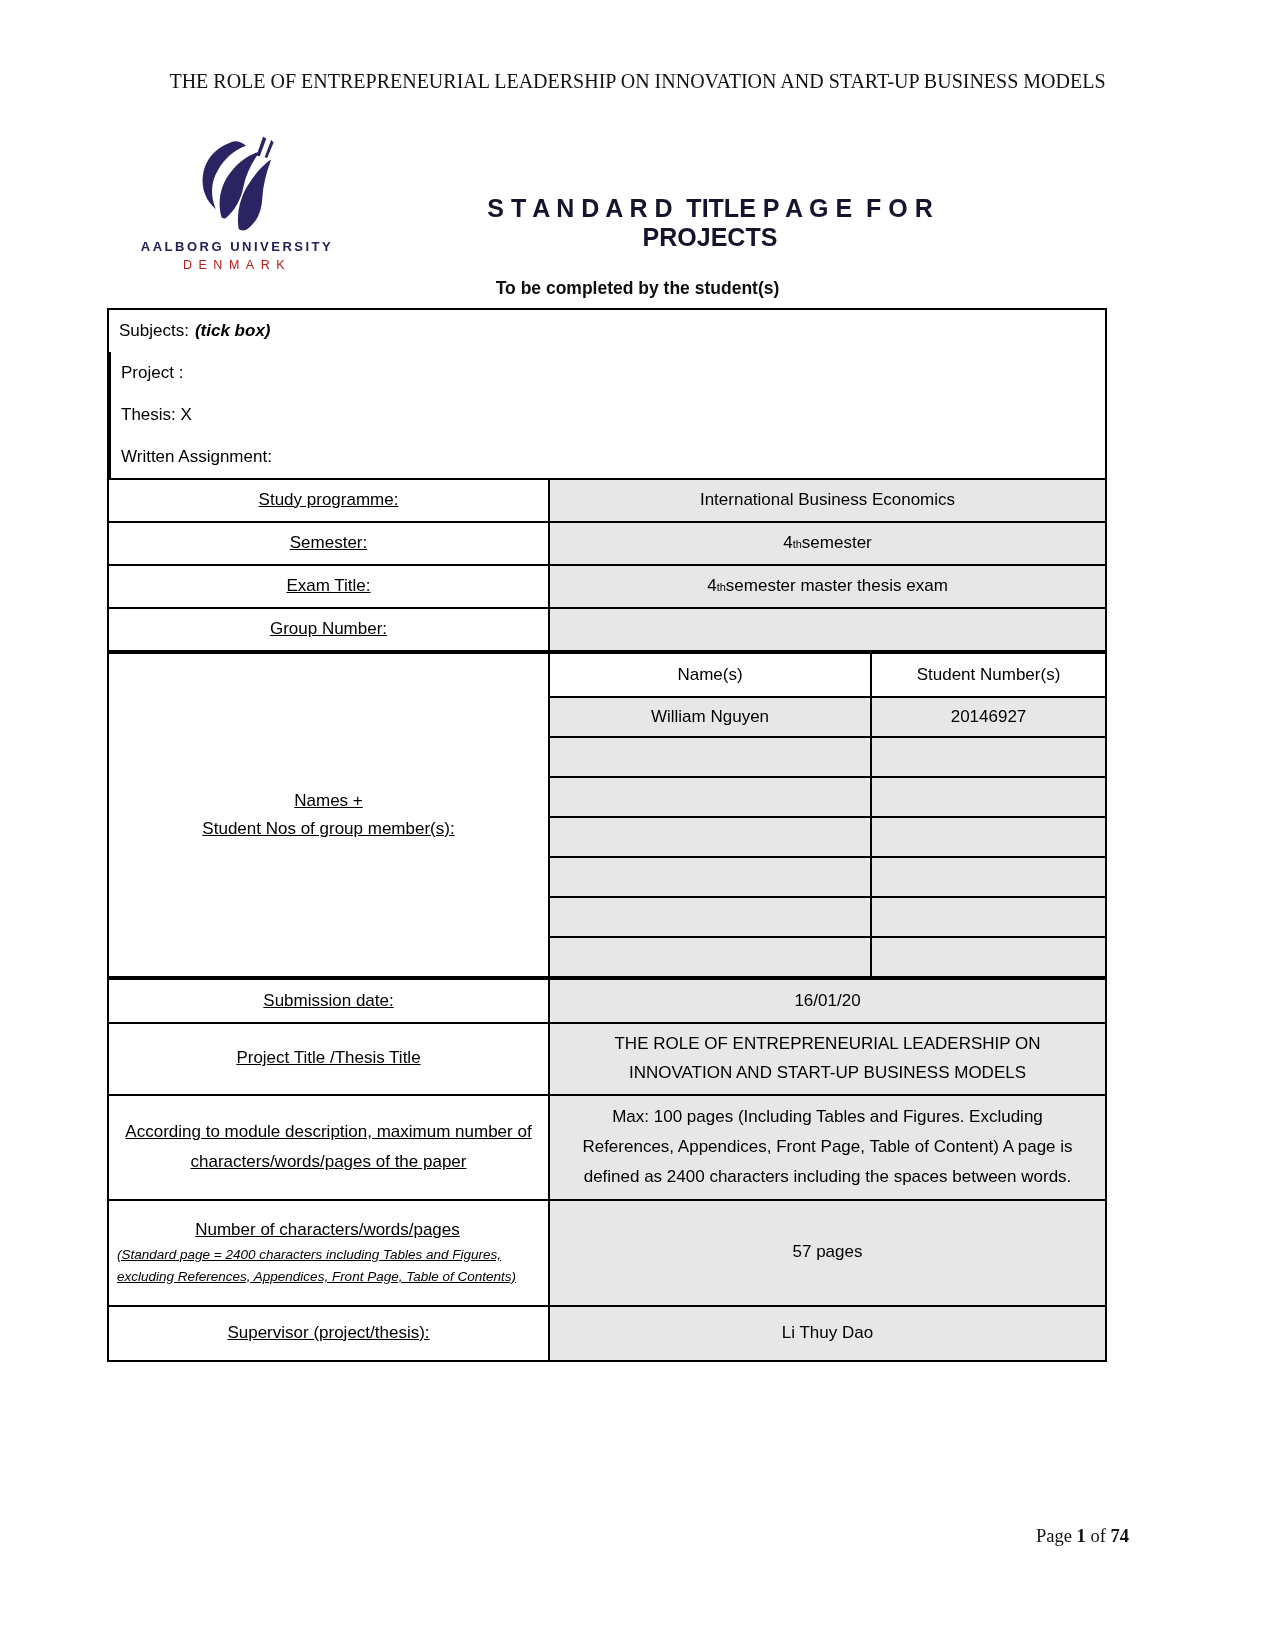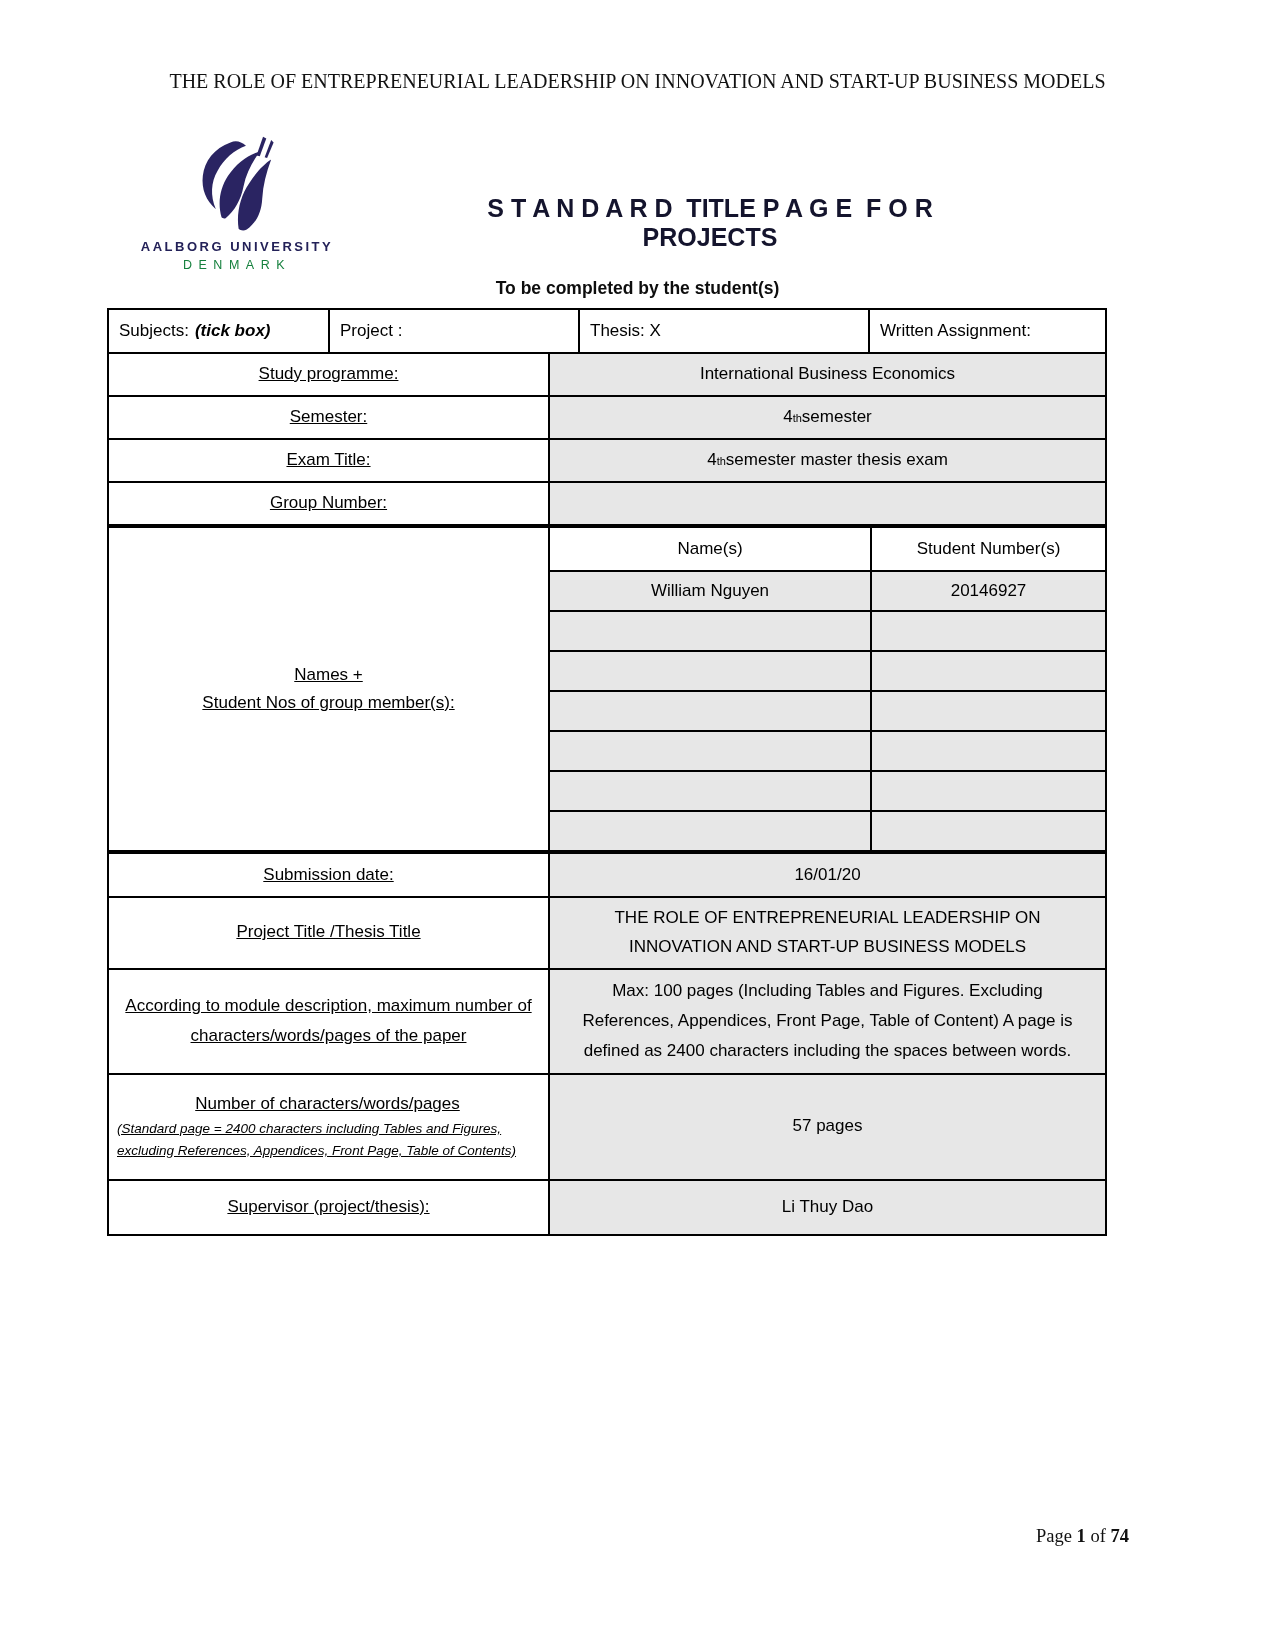--- a/index.html
+++ b/index.html
@@ -5,31 +5,31 @@
   html,body{margin:0;padding:0;background:#fff;}
   .page{position:relative;width:1275px;height:1651px;background:#ffffff;
         font-family:"Liberation Sans",sans-serif;color:#000;overflow:hidden;}
 
   .doc-title{position:absolute;top:68px;left:0;width:100%;text-align:center;
              font-family:"Liberation Serif",serif;font-size:20px;line-height:26px;color:#121212;}
 
   .logo{position:absolute;left:133px;top:136px;width:208px;text-align:center;}
   .logo svg{display:block;margin:0 auto;}
   .logo-univ{font-size:13px;font-weight:bold;letter-spacing:2.5px;color:#232158;margin-top:7px;}
-  .logo-country{font-size:12.5px;letter-spacing:6.5px;color:#15803d;margin-top:4px;}
+  .logo-country{font-size:12.5px;letter-spacing:6.5px;color:#b91c1c;margin-top:4px;}
 
   .heading{position:absolute;left:440px;top:194px;width:540px;text-align:center;
            font-size:25px;font-weight:bold;color:#14142d;white-space:pre-wrap;}
 
   .subheading{position:absolute;top:278px;left:0;width:100%;text-align:center;
               font-weight:bold;font-size:17.5px;color:#0d0d0d;}
 
   .tbl{position:absolute;left:107px;top:308px;width:1000px;border:2px solid #000;box-sizing:border-box;}
   .trow{display:flex;border-top:2px solid #000;box-sizing:border-box;}
-  .trow.first{border-top:none;}
+  .trow.first{border-top:none;flex-direction:column;}
   .trow.heavy{border-top-width:4px;}
   .cell{box-sizing:border-box;display:flex;align-items:center;justify-content:center;
         font-size:17px;text-align:center;line-height:1.35;}
   .cell.la{justify-content:flex-start;text-align:left;padding-left:10px;}
   .vline{border-left:2px solid #000;}
   .gray{background:#e7e7e7;}
   .grow{flex:1;}
   .h42{min-height:42px;}.h41{min-height:41px;}.h61{min-height:61px;}
   .h103{min-height:103px;}.h104{min-height:104px;}.h53{min-height:53px;text-align:center;}
   .w219{width:219px;}.w250{width:250px;}.w290{width:290px;}.w439{width:439px;text-decoration:underline;}.w320{width:320px;}

